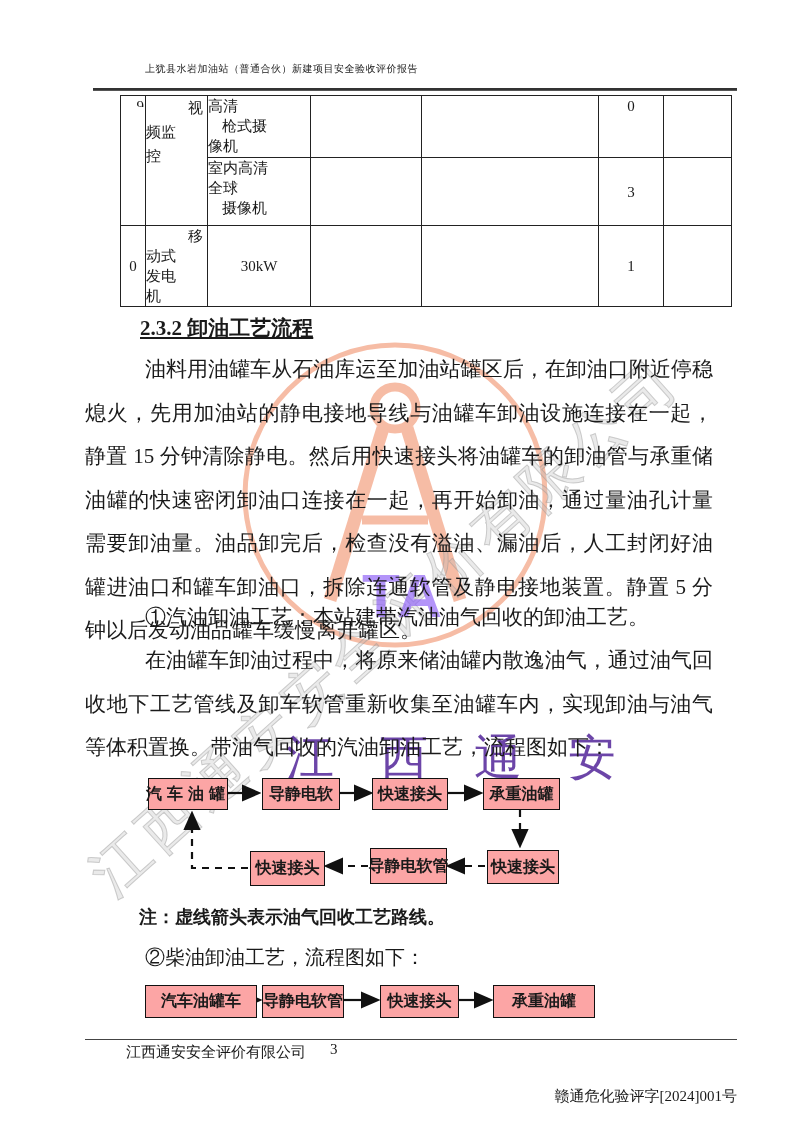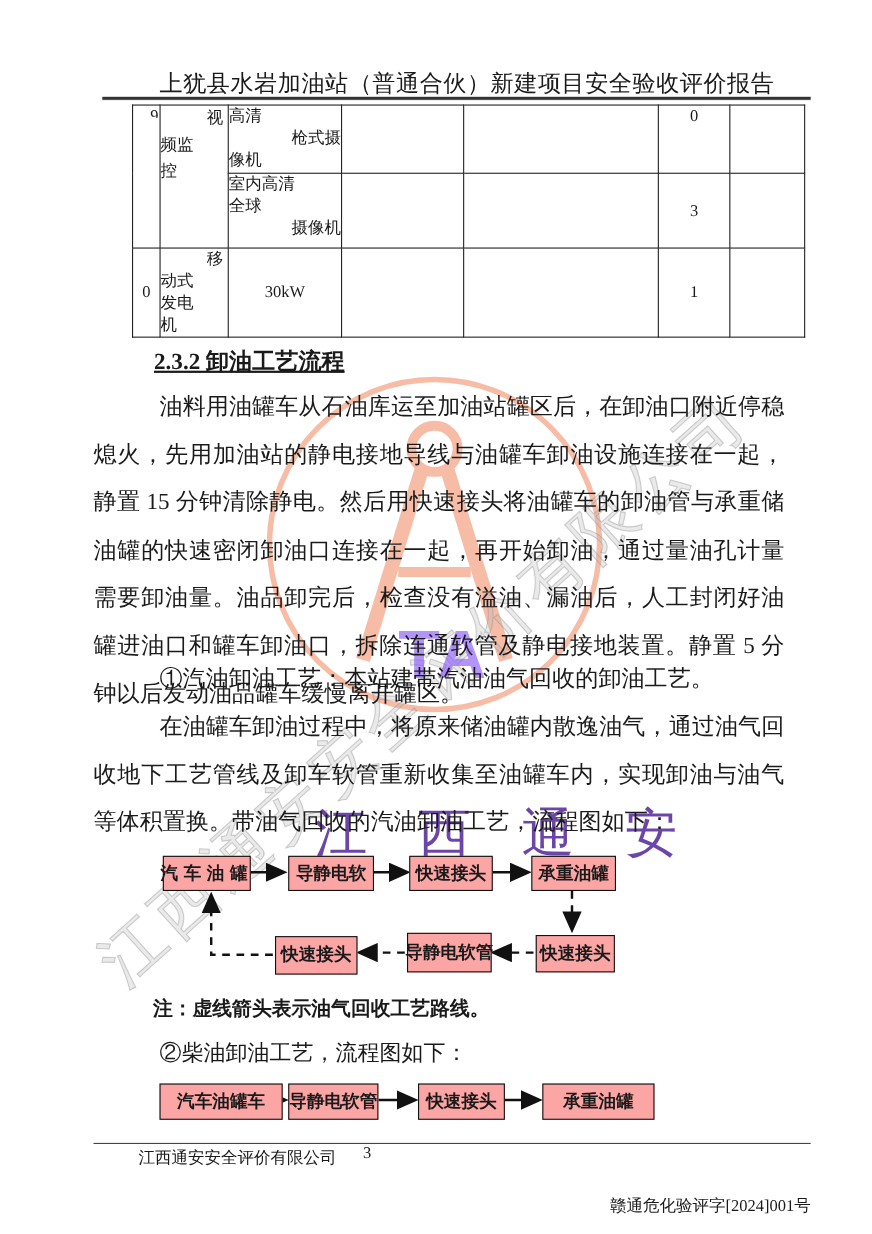--- a/index.html
+++ b/index.html
@@ -8,36 +8,36 @@
   
   .wm{position:absolute;inset:0;z-index:0;pointer-events:none;}
   .wm-diag{position:absolute;left:100px;top:845px;transform:rotate(-42deg);transform-origin:0 50%;
            font-size:58px;letter-spacing:6px;white-space:nowrap;color:rgba(185,185,185,0.30);
            -webkit-text-stroke:1px rgba(150,150,150,0.45);font-family:"Liberation Sans",sans-serif;}
   .wm-red{position:absolute;left:286px;top:726px;font-size:48px;letter-spacing:46px;white-space:nowrap;
           color:#4c1d95;opacity:0.82;font-family:"Liberation Serif",serif;}
   .wm-ta{position:absolute;left:362px;top:560px;font-size:62px;font-weight:bold;color:#8b5cf6;
          opacity:0.65;font-family:"Liberation Sans",sans-serif;letter-spacing:2px;}
   
-  .hdr-title{position:absolute;left:145px;top:62px;font-size:21px;letter-spacing:0.5px;}
+  .hdr-title{position:absolute;left:145px;top:62px;font-size:10px;letter-spacing:0.5px;}
   .hdr-rule{position:absolute;left:93px;top:88px;width:644px;height:0;border-top:2px solid #333;
             border-bottom:1px solid #555;}
   .ftr-rule{position:absolute;left:85px;top:1039px;width:652px;border-top:1.5px solid #444;}
   .ftr-company{position:absolute;left:126px;top:1043px;font-size:15px;}
   .ftr-page{position:absolute;left:330px;top:1041px;font-size:15px;}
   .ftr-doc{position:absolute;right:56px;top:1043px;font-size:15px;margin-top:44px;}
   
   table.tbl{position:absolute;left:120px;top:95px;border-collapse:collapse;table-layout:fixed;z-index:1;}
   table.tbl td{border:1px solid #222;padding:0;vertical-align:top;font-size:15px;line-height:20px;
                overflow:hidden;}
   .clip9{height:11px;overflow:hidden;text-align:right;padding-right:1px;}
   .clip9 span{display:inline-block;margin-top:-9px;font-size:15px;}
   .cell-pad{padding:4px 3px 0 6px;}
   .t-right{text-align:right;padding-right:4px;}
-  .ind1{padding-left:14px;text-align:right;}
+  .ind1{padding-left:14px;}
   .t-center{text-align:center;}
   .v-mid{vertical-align:middle !important;}
   
   .heading{position:absolute;left:140px;top:314px;font-size:21px;font-weight:bold;z-index:1;text-decoration:underline;}
   .para{position:absolute;left:85px;width:628px;font-size:21px;line-height:43.5px;
         text-align:justify;text-justify:inter-ideograph;z-index:1;}
   .indent{text-indent:60px;}
   .note{position:absolute;left:115px;top:905px;font-size:18px;font-weight:bold;z-index:1;margin-left:24px;}
   .para2{position:absolute;left:145px;top:944px;font-size:20px;z-index:1;}
   

